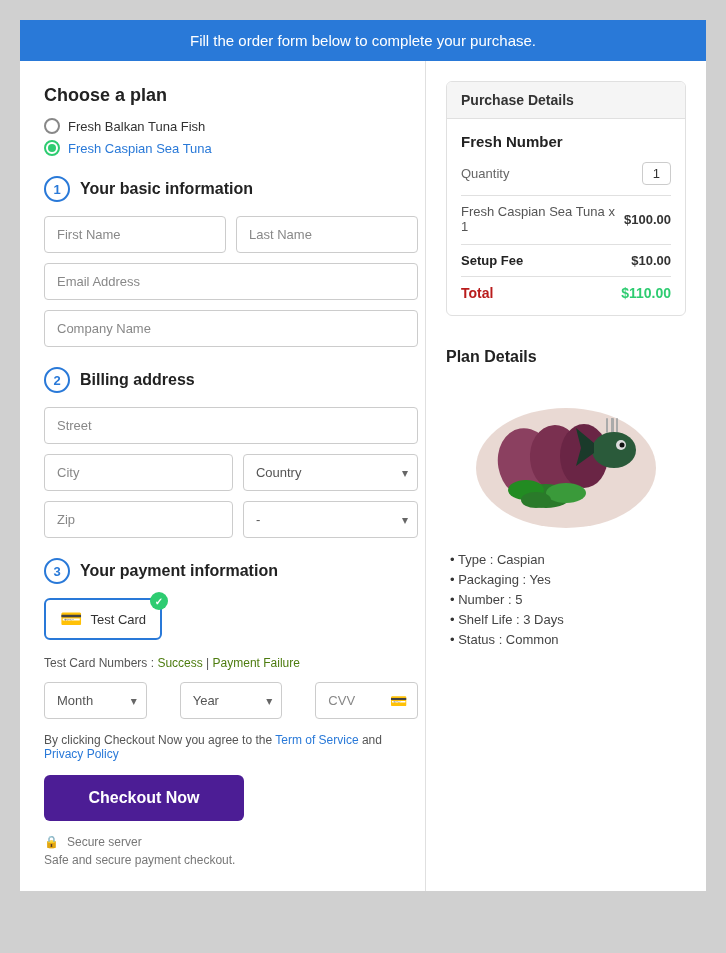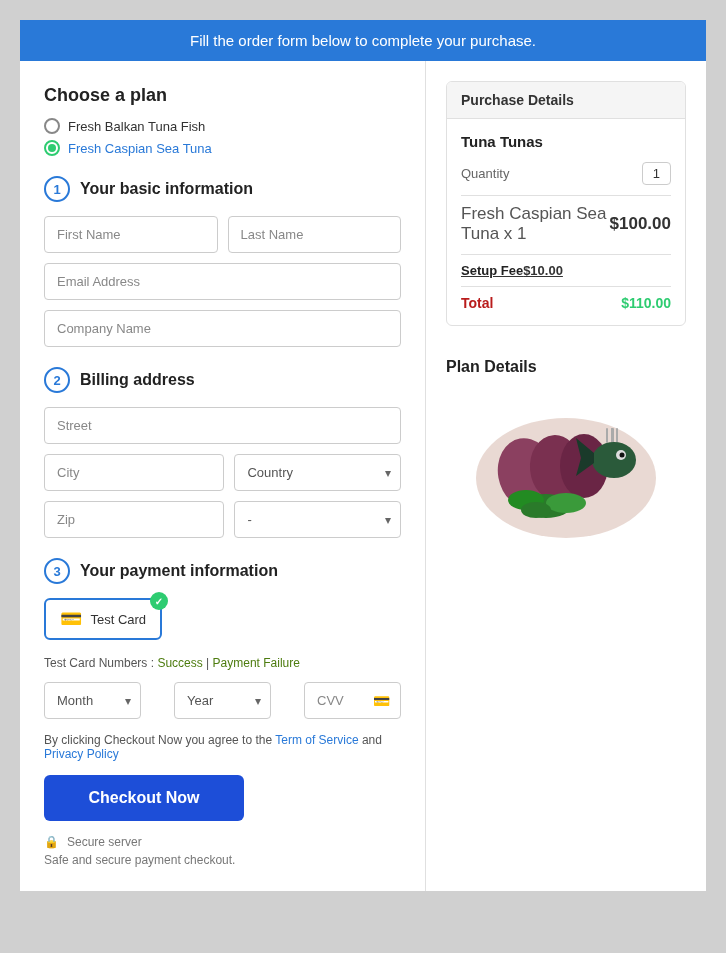--- a/index.html
+++ b/index.html
@@ -28,21 +28,21 @@
     }
     .main-container {
       display: flex;
       background: #fff;
       margin: 0;
       padding: 0;
     }
     
     .left-col {
       flex: 1;
-      padding: 24px 24px 24px 24px;
+      padding: 24px 7px 24px 24px;
       border-right: 1px solid #e0e0e0;
     }
     .choose-plan-title {
       font-size: 18px;
       font-weight: bold;
       margin-bottom: 12px;
       color: #222;
     }
     .radio-option {
       display: flex;
@@ -202,21 +202,21 @@
     .terms-text {
       font-size: 12px;
       color: #555;
       margin: 14px 0;
     }
     .terms-text a {
       color: #2979d8;
       text-decoration: none;
     }
     .checkout-btn {
-      background: #1d4ed8;
+      background: #4c1d95;
       color: #fff;
       border: none;
       border-radius: 6px;
       padding: 14px 30px;
       font-size: 16px;
       font-weight: bold;
       cursor: pointer;
       width: 100%;
       max-width: 200px;
     }
@@ -269,21 +269,21 @@
     }
     .qty-box {
       border: 1px solid #ccc;
       padding: 3px 10px;
       border-radius: 4px;
       font-size: 13px;
       color: #333;
     }
     .detail-row.item-row {
       color: #555;
-      font-size: 17px;
+      font-size: 13px;
     }
     .detail-row.item-row .item-price {
       color: #333;
       font-weight: bold;
     }
     .divider {
       border: none;
       border-top: 1px solid #e0e0e0;
       margin: 8px 0;
     }
@@ -327,23 +327,23 @@
       color: #444;
       margin-bottom: 5px;
       padding-left: 4px;
     }
     .plan-bullet-list li::before {
       content: '• ';
       color: #333;
     }
     .setup-fee-row {
       display: flex;
+      justify-content: space-between;
       font-size: 13px;
       margin-bottom: 8px;
-      text-decoration: underline;
     }
     .setup-label { color: #222; font-weight: bold; }
     .setup-value { color: #333; font-weight: bold; }
   </style>
 </head>
 <body>
 
 <div class="outer-wrapper">
 
   <div class="top-banner">
@@ -465,21 +465,21 @@
         </div>
       </div>
 
     </div>
 
     <div class="right-col">
 
       <div class="purchase-details-box">
         <div class="purchase-details-header">Purchase Details</div>
         <div class="purchase-details-body">
-          <div class="fresh-tunas-title">Tuna Tunas</div>
+          <div class="fresh-tunas-title">Fresh Number</div>
 
           <div class="detail-row">
             <span class="detail-label">Quantity</span>
             <span class="qty-box">1</span>
           </div>
 
           <hr class="divider">
 
           <div class="detail-row item-row">
             <span>Fresh Caspian Sea Tuna x 1</span>
@@ -526,17 +526,24 @@
 
             <path d="M128,65 L110,50 L115,70 L110,88 L128,75 Z" fill="#1a3a2a"></path>
 
             <ellipse cx="80" cy="118" rx="25" ry="12" fill="#2a7a2a"></ellipse>
             <ellipse cx="60" cy="112" rx="18" ry="10" fill="#228b22"></ellipse>
             <ellipse cx="100" cy="115" rx="20" ry="10" fill="#3a9a3a"></ellipse>
             <ellipse cx="70" cy="122" rx="15" ry="8" fill="#2a7a2a"></ellipse>
           </svg>
         </div>
 
+        <ul class="plan-bullet-list">
+          <li>Type : Caspian</li>
+          <li>Packaging : Yes</li>
+          <li>Number : 5</li>
+          <li>Shelf Life : 3 Days</li>
+          <li>Status : Common</li>
+        </ul>
       </div>
 
     </div>
   </div>
 </div>
 
 </body></html>

